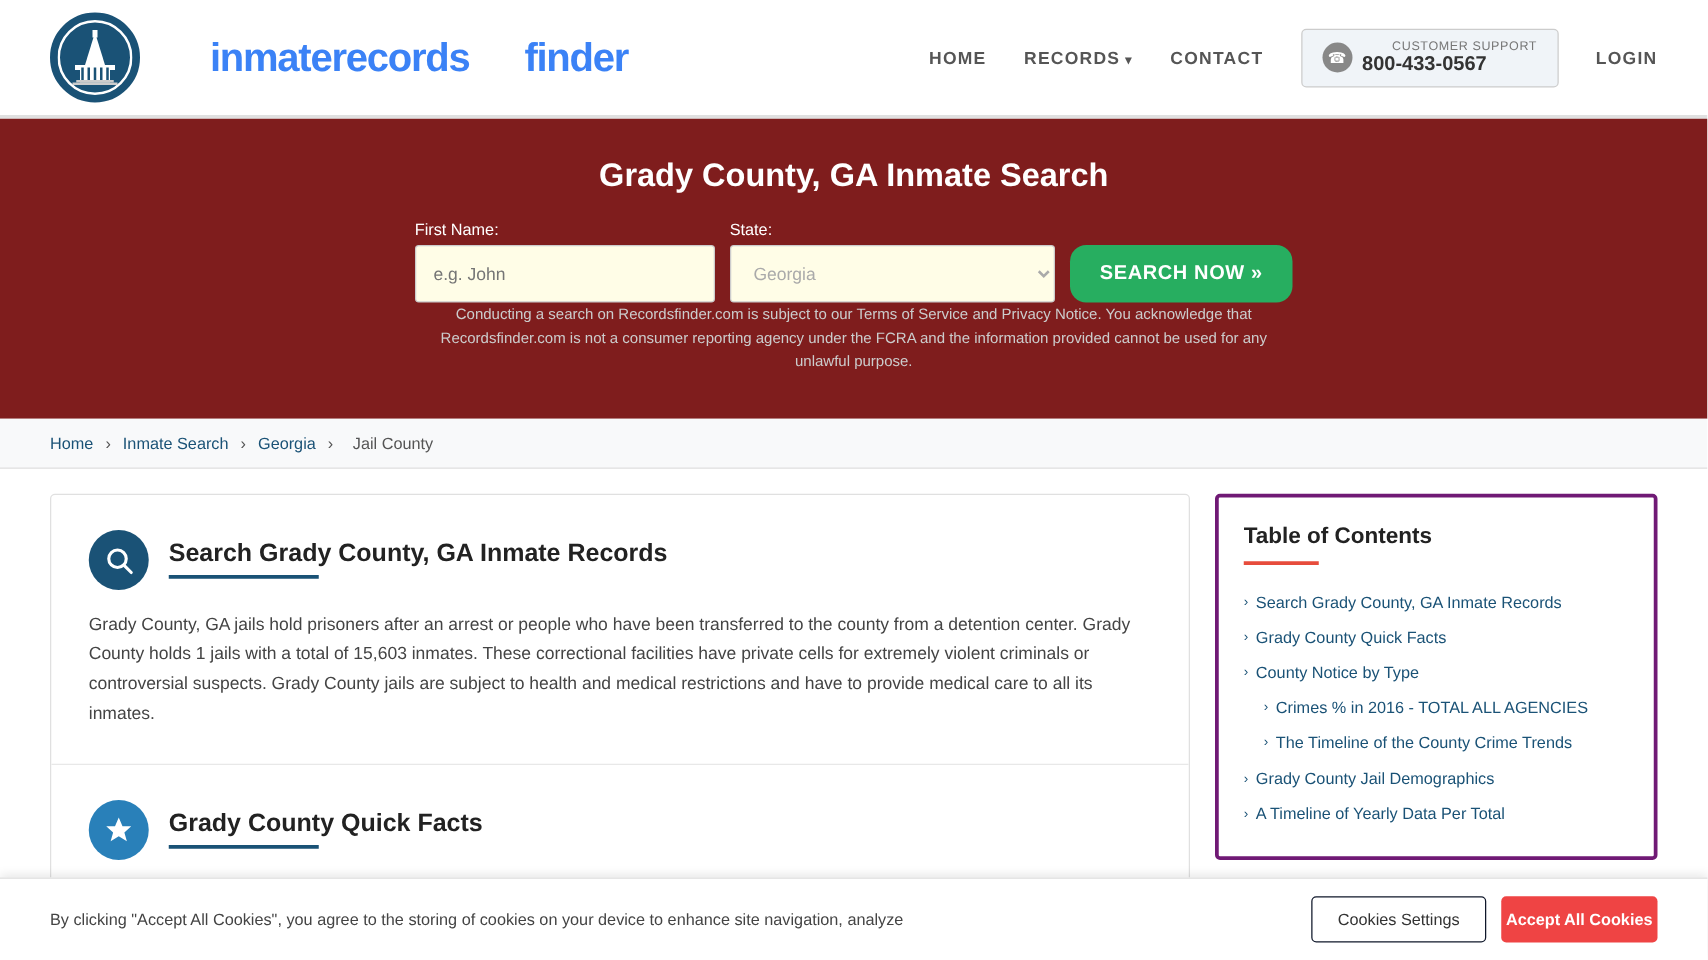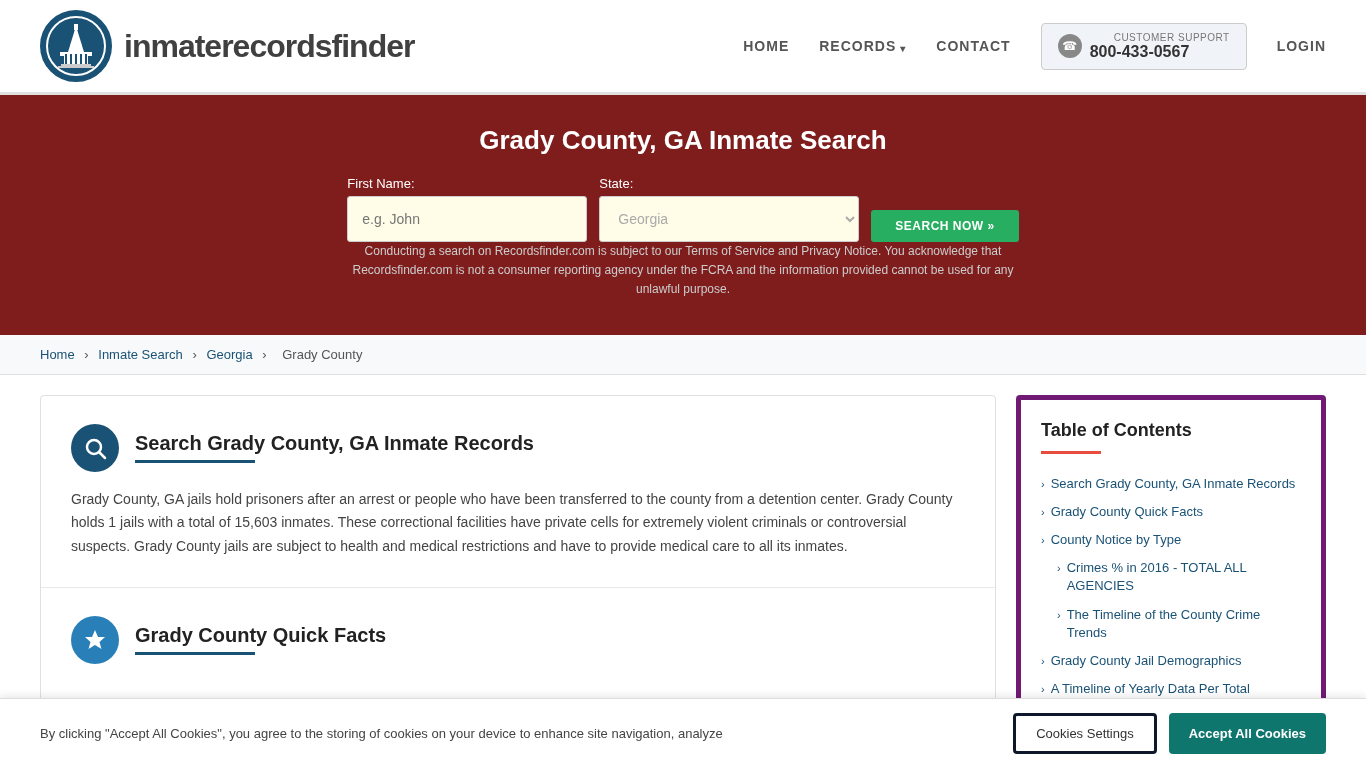--- a/index.html
+++ b/index.html
@@ -31,21 +31,21 @@
       justify-content: center;
       overflow: hidden;
     }
     .logo-circle svg { width: 60px; height: 60px; }
     .logo-text {
       font-size: 32px;
       color: #1a5276;
       font-weight: 300;
       letter-spacing: -1px;
     }
-    .logo-text span { font-weight: 700; color: #404040; }
+    .logo-text span { font-weight: 700; color: #3b82f6; margin-left: 44px; }
     .nav-area {
       display: flex;
       align-items: center;
       gap: 30px;
     }
     .nav-item {
       font-size: 14px;
       font-weight: 700;
       color: #555;
       text-decoration: none;
@@ -114,26 +114,26 @@
       border-radius: 3px;
       padding: 0 14px;
       font-size: 14px;
       background: #fffde7;
       color: #aaa;
     }
     .first-name-input { width: 240px; }
     .last-name-input { width: 300px; }
     .state-select { width: 260px; background: #fff; color: #333; }
     .search-btn {
-      height: 32px;
+      height: 46px;
       background: #27ae60;
       color: #fff;
       border: none;
-      border-radius: 3px;
-      font-size: 12px;
+      border-radius: 13px;
+      font-size: 16px;
       font-weight: 700;
       padding: 0 24px;
       cursor: pointer;
       letter-spacing: 0.5px;
       white-space: nowrap;
     }
     .disclaimer {
       font-size: 12px;
       color: #ccc;
       max-width: 700px;
@@ -202,22 +202,22 @@
       margin-top: 5px;
     }
     .section-body {
       font-size: 14px;
       color: #444;
       line-height: 1.7;
     }
 
     
     .sidebar {
-      width: 310px;
-      border: 5px solid #701a75;
+      width: 354px;
+      border: 3px solid #701a75;
       border-radius: 4px;
       padding: 20px;
       flex-shrink: 0;
     }
     .toc-title {
       font-size: 18px;
       font-weight: 700;
       color: #222;
       margin-bottom: 10px;
     }
@@ -269,30 +269,30 @@
       max-width: 900px;
       line-height: 1.5;
     }
     .cookie-buttons {
       display: flex;
       gap: 12px;
       flex-shrink: 0;
     }
     .cookie-settings-btn {
       padding: 10px 20px;
-      border: 3px solid #0f172a;
+      border: 1px solid #0f172a;
       background: #fff;
       border-radius: 4px;
       font-size: 13px;
       cursor: pointer;
       color: #333;
     }
     .cookie-accept-btn {
-      padding: 10px 20px;
-      background: #0f766e;
+      padding: 10px 4px;
+      background: #ef4444;
       color: #fff;
       border: none;
       border-radius: 4px;
       font-size: 13px;
       font-weight: 700;
       cursor: pointer;
     }
   </style>
 </head>
 <body>
@@ -359,21 +359,21 @@
   <p class="disclaimer">Conducting a search on Recordsfinder.com is subject to our Terms of Service and Privacy Notice. You acknowledge that Recordsfinder.com is not a consumer reporting agency under the FCRA and the information provided cannot be used for any unlawful purpose.</p>
 </section>
 
 <div class="breadcrumb">
   <a href="#">Home</a>
   <span> › </span>
   <a href="#">Inmate Search</a>
   <span> › </span>
   <a href="#">Georgia</a>
   <span> › </span>
-  <span class="current">Grady County</span>
+  <span class="current">Jail County</span>
 </div>
 
 <div class="main-content">
 
   <div class="content-area">
 
     <div class="content-section">
       <div class="section-header">
         <div class="section-icon blue">
           <svg viewBox="0 0 24 24" xmlns="http://www.w3.org/2000/svg">

